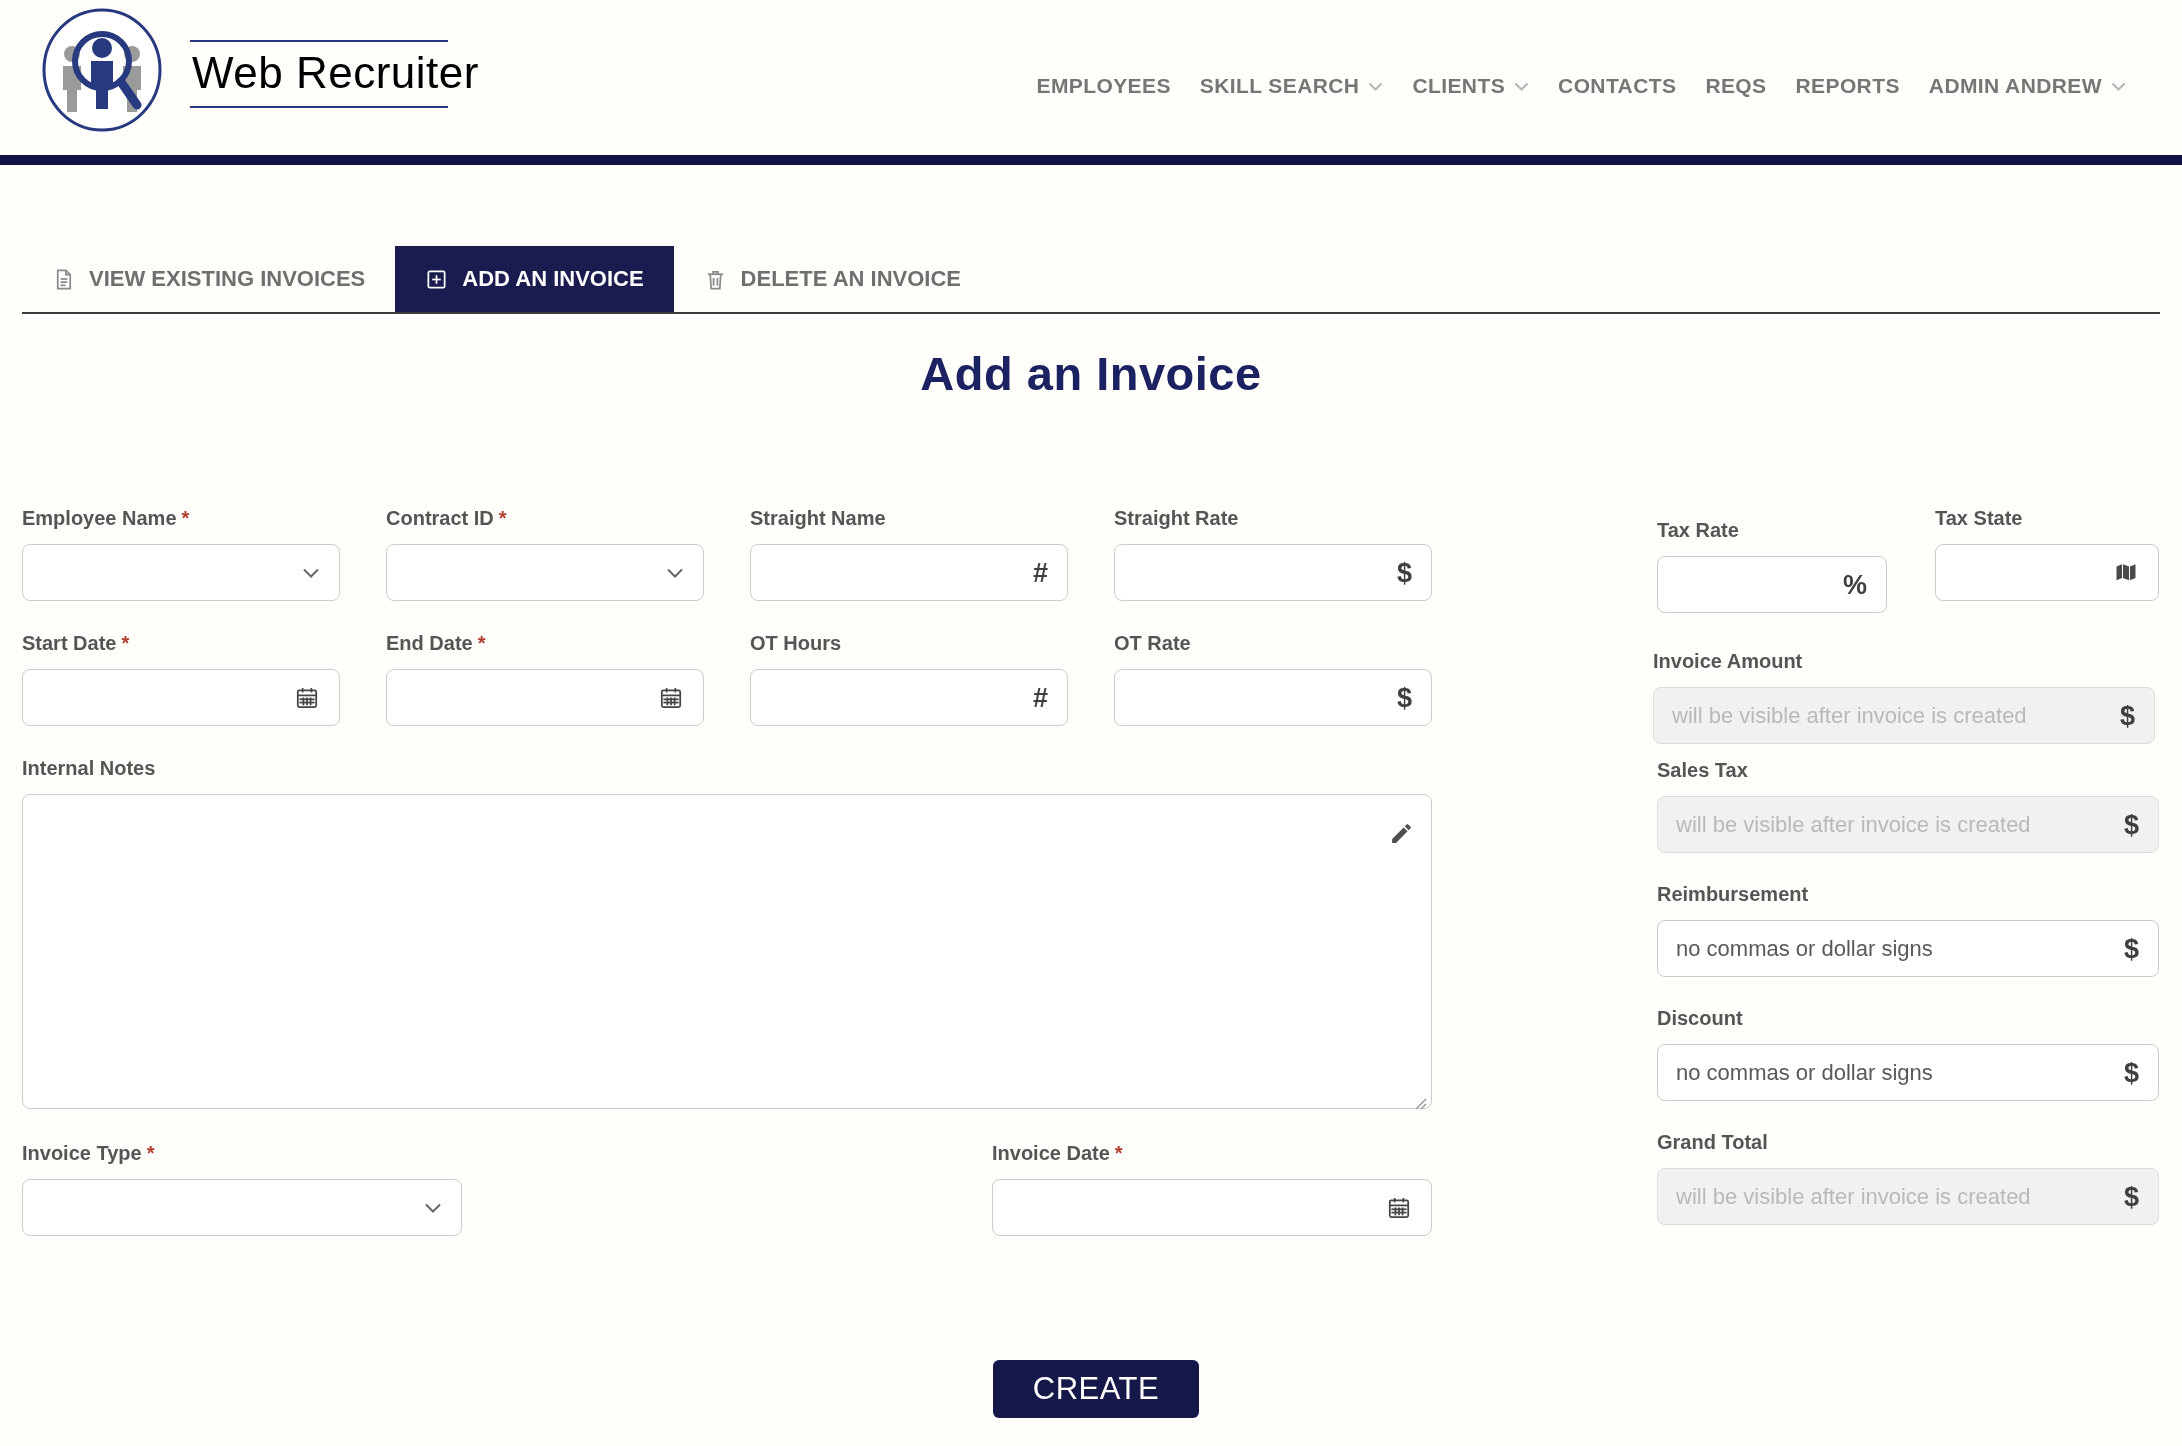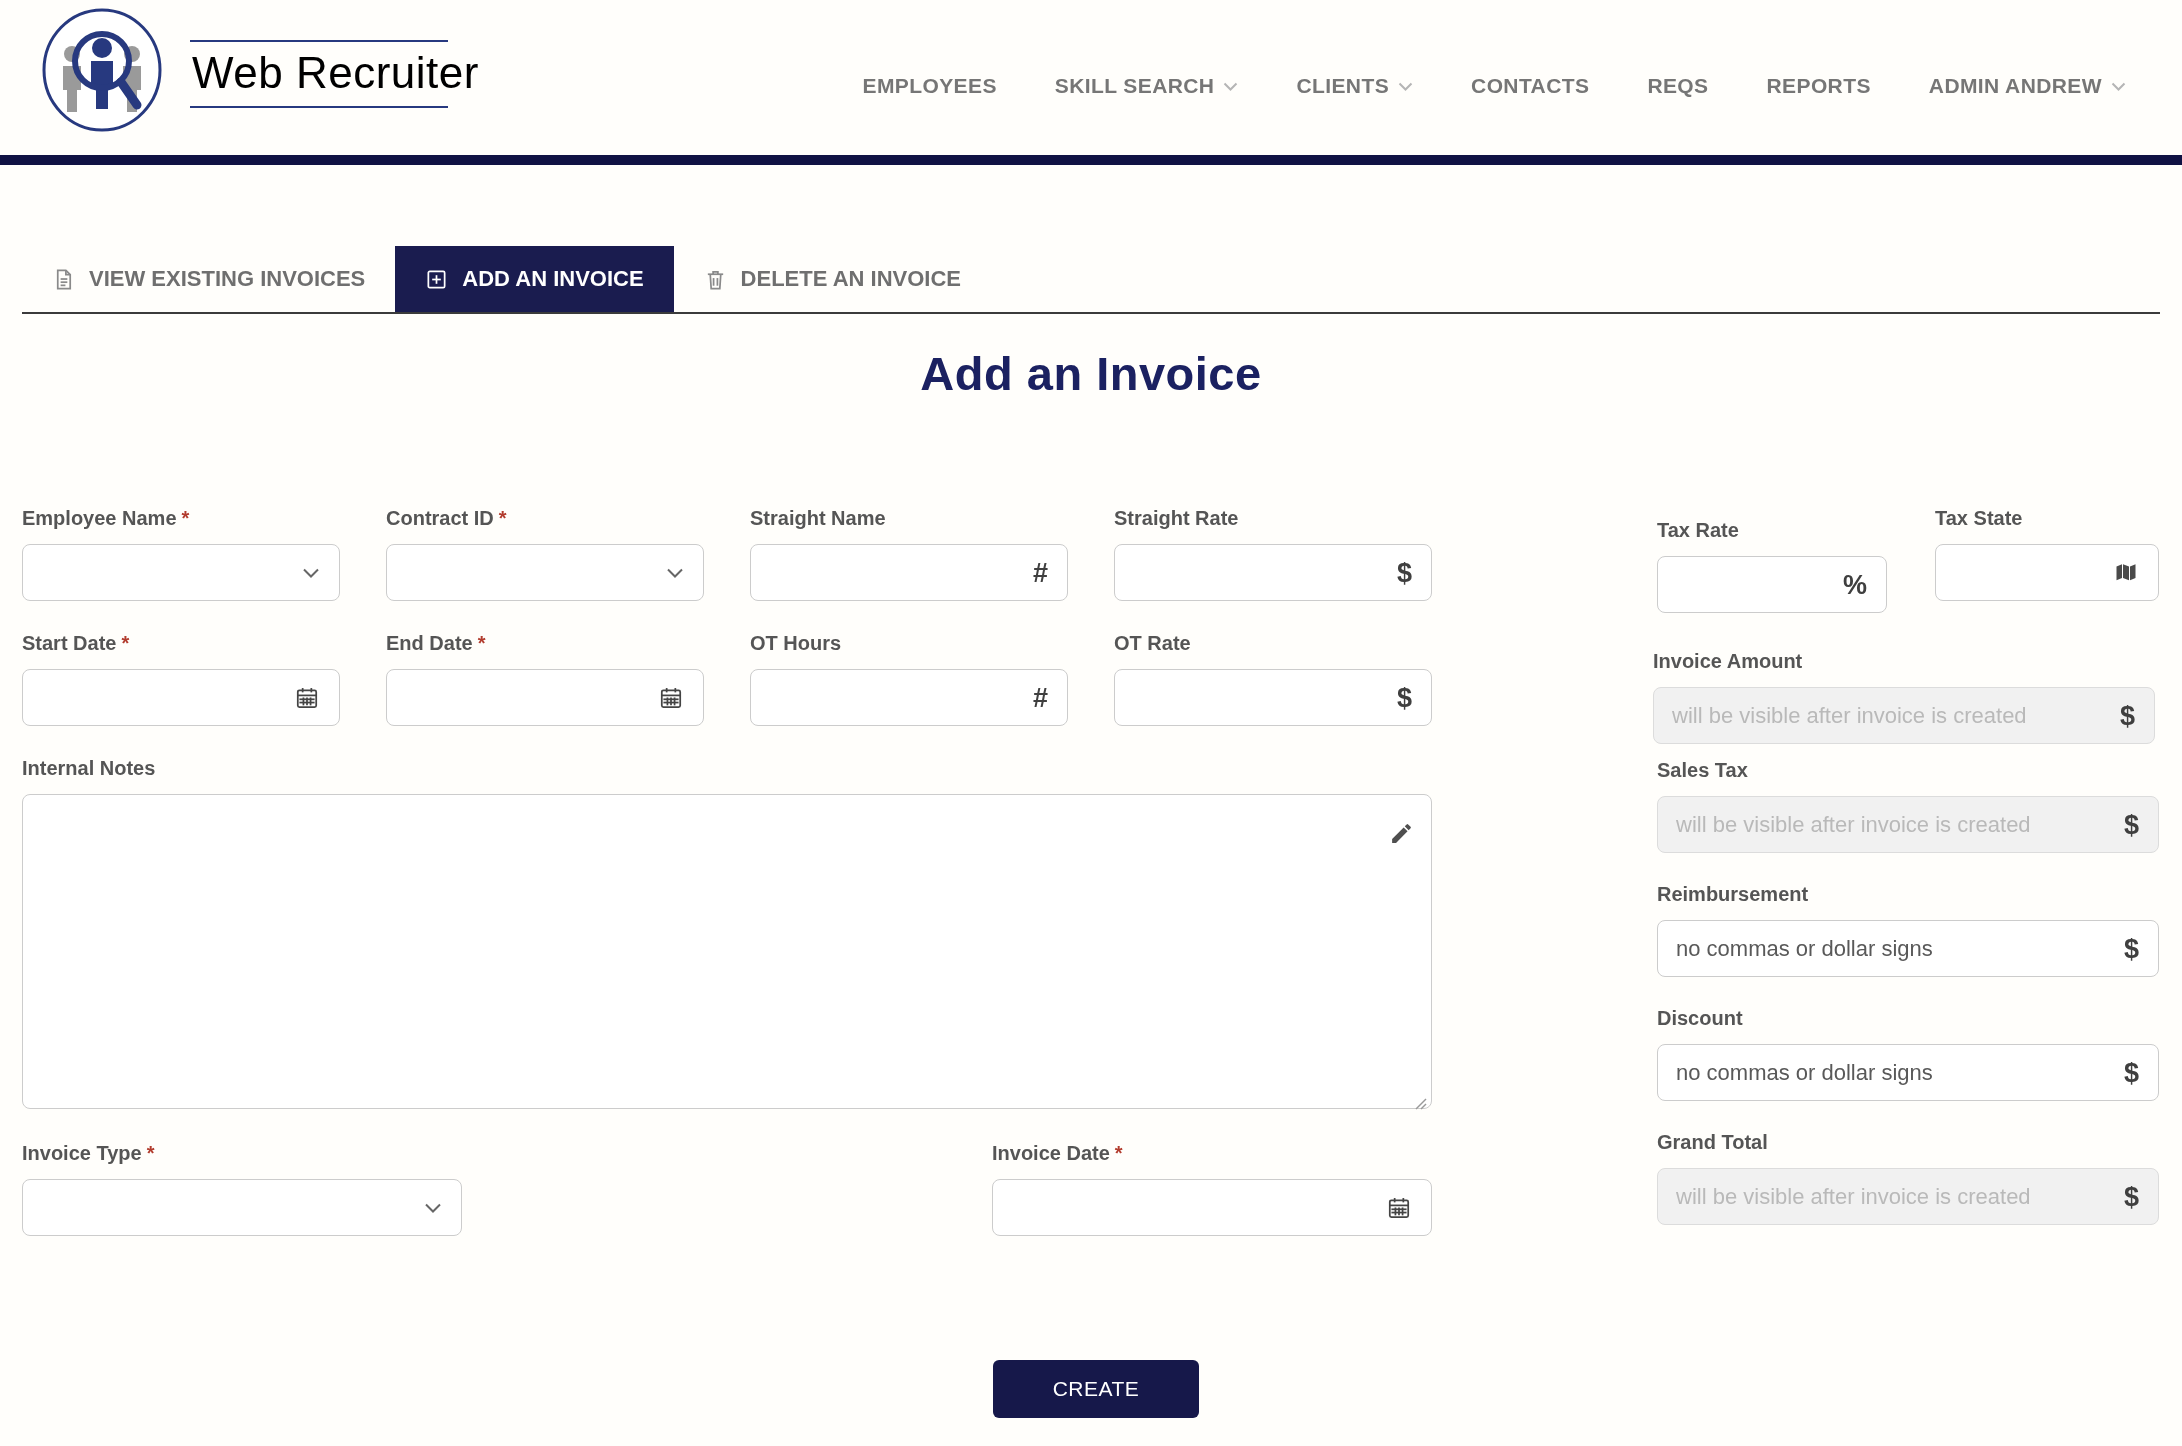--- a/index.html
+++ b/index.html
@@ -11,21 +11,21 @@
   .app{position:relative;width:2182px;height:1446px;background:#fffefb;}
 
   
   .header{position:absolute;top:0;left:0;width:2182px;height:155px;background:#fffefb;}
   .logo{position:absolute;left:40px;top:6px;width:420px;height:130px;cursor:pointer;}
   .logo-line{position:absolute;height:2px;background:#27397f;left:150px;width:258px;}
   .logo-line.top{top:34px;}
   .logo-line.bottom{top:100px;}
   .logo-mark{position:absolute;left:0;top:0;}
   .logo-text{position:absolute;left:152px;top:42px;font-size:44px;font-weight:500;color:#000000;letter-spacing:.5px;white-space:nowrap;}
-  .navbar{position:absolute;right:56px;top:0;height:171px;display:flex;align-items:center;gap:58px;}
+  .navbar{position:absolute;right:56px;top:0;height:171px;display:flex;align-items:center;gap:29px;}
   .nav-item{display:flex;align-items:center;gap:9px;font-size:21px;font-weight:bold;color:#767676;letter-spacing:.4px;cursor:pointer;white-space:nowrap;}
   .nav-chev{display:flex;align-items:center;margin-top:3px;}
   .navy-bar{position:absolute;top:155px;left:0;width:2182px;height:10px;background:#101243;}
 
   
   .tabs{position:absolute;left:22px;top:246px;width:2138px;height:66px;display:flex;border-bottom:2px solid #3b3b3b;}
   .tab{display:flex;align-items:center;gap:14px;padding:0 30px;font-size:22px;font-weight:600;color:#6f6f6f;cursor:pointer;white-space:nowrap;}
   .tab .tab-ic{display:flex;align-items:center;color:#8a8a8a;}
   .tab.active{background:#1a1c4f;color:#ffffff;}
   .tab.active .tab-ic{color:#ffffff;}
@@ -55,21 +55,21 @@
     box-sizing:border-box;width:1410px;height:315px;border:1px solid #cccccc;border-radius:8px;
     background:#ffffff;resize:none;font-family:"Liberation Sans",sans-serif;font-size:22px;color:#333;
     padding:16px 60px 16px 18px;outline:none;display:block;
   }
   .pencil{position:absolute;right:18px;top:66px;pointer-events:none;}
   .grip{position:absolute;right:5px;top:341px;cursor:nwse-resize;}
 
   .create-btn{
     position:absolute;left:993px;top:1360px;width:206px;height:58px;
     background:#16184a;color:#ffffff;border:none;border-radius:6px;
-    font-family:"Liberation Sans",sans-serif;font-size:21px;letter-spacing:.5px;cursor:pointer;
+    font-family:"Liberation Sans",sans-serif;font-size:31px;letter-spacing:.5px;cursor:pointer;
   }
 </style>
 </head>
 <body>
 
 <div class="app">
 
   <div class="header">
     <div class="logo">
       <div class="logo-line top"></div>

